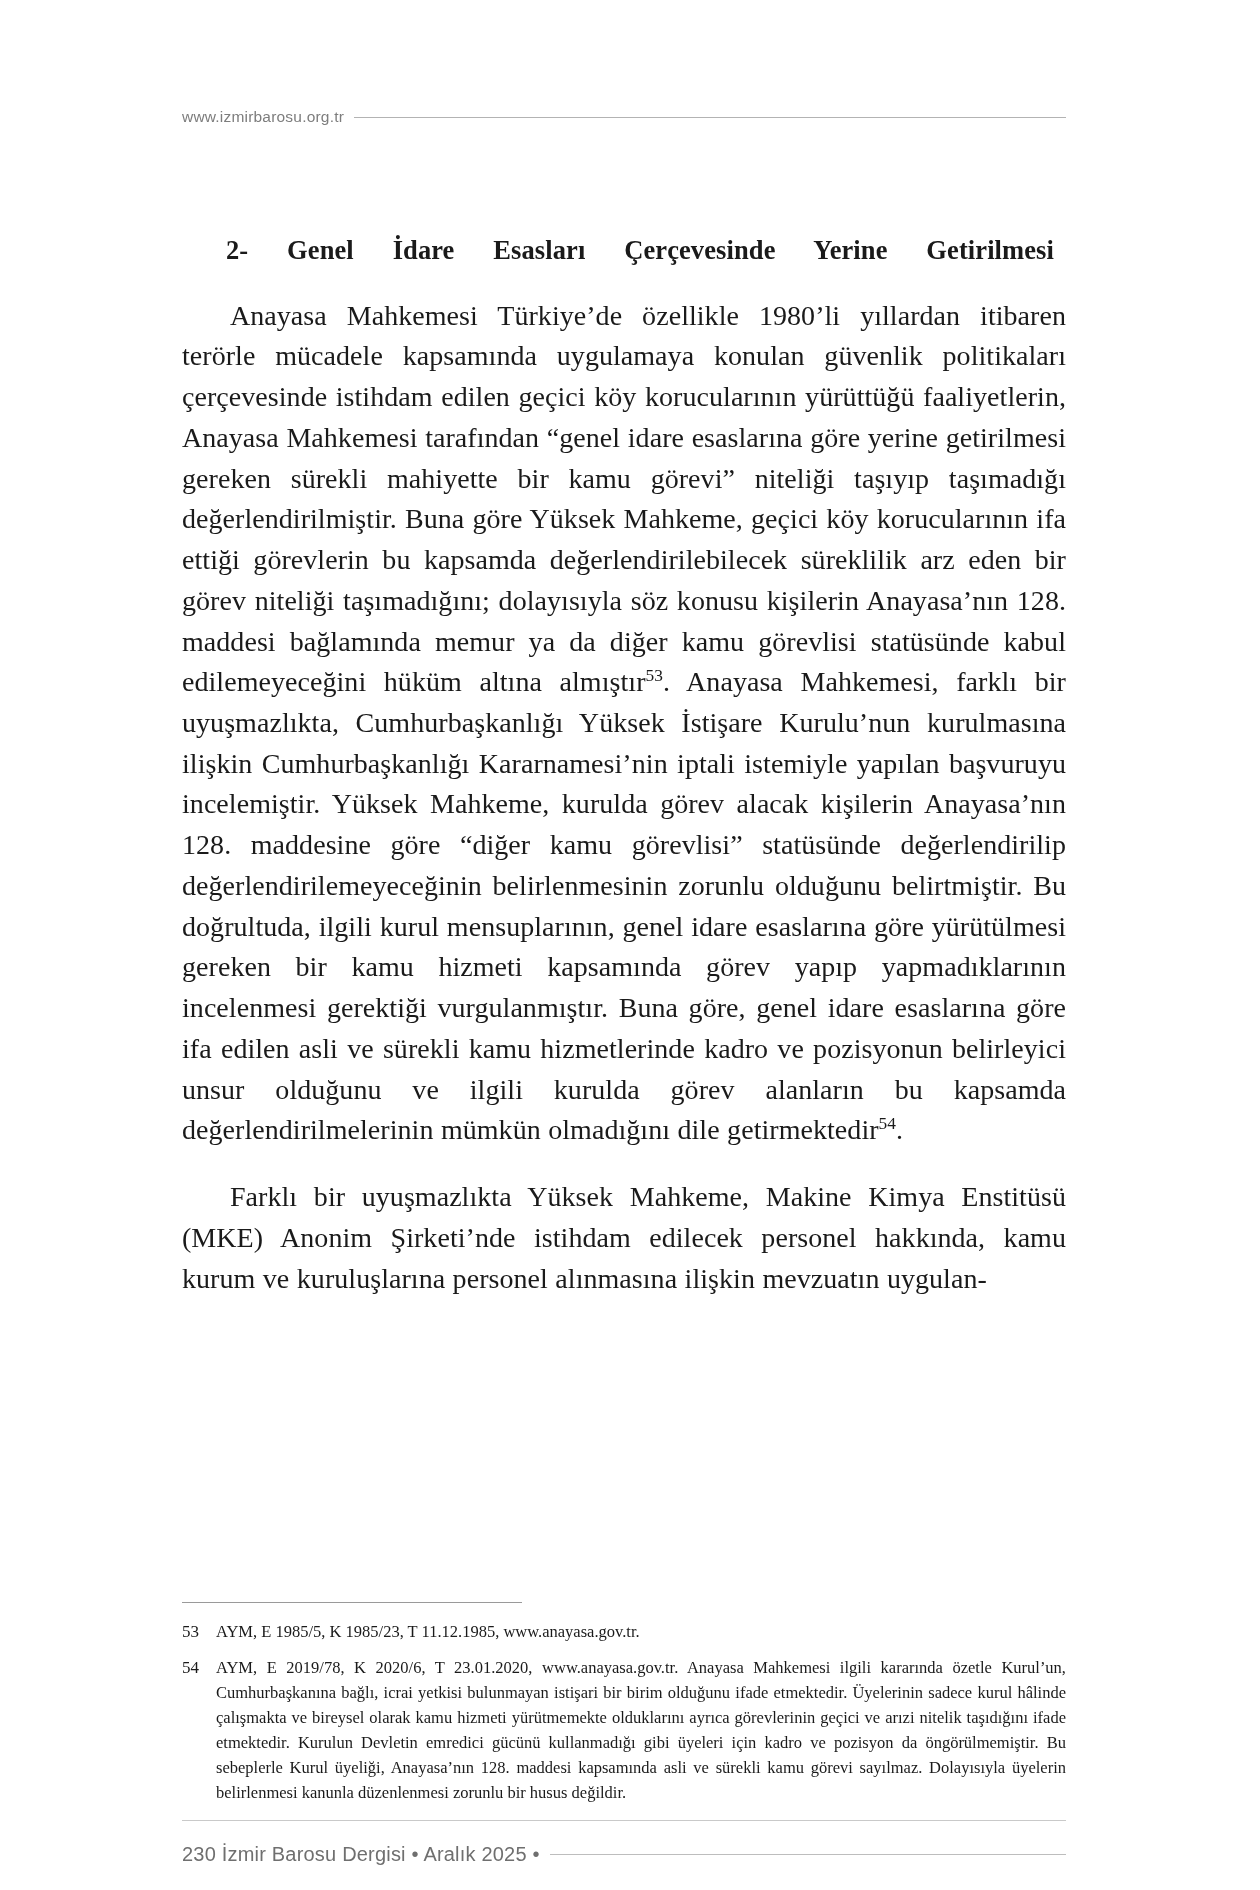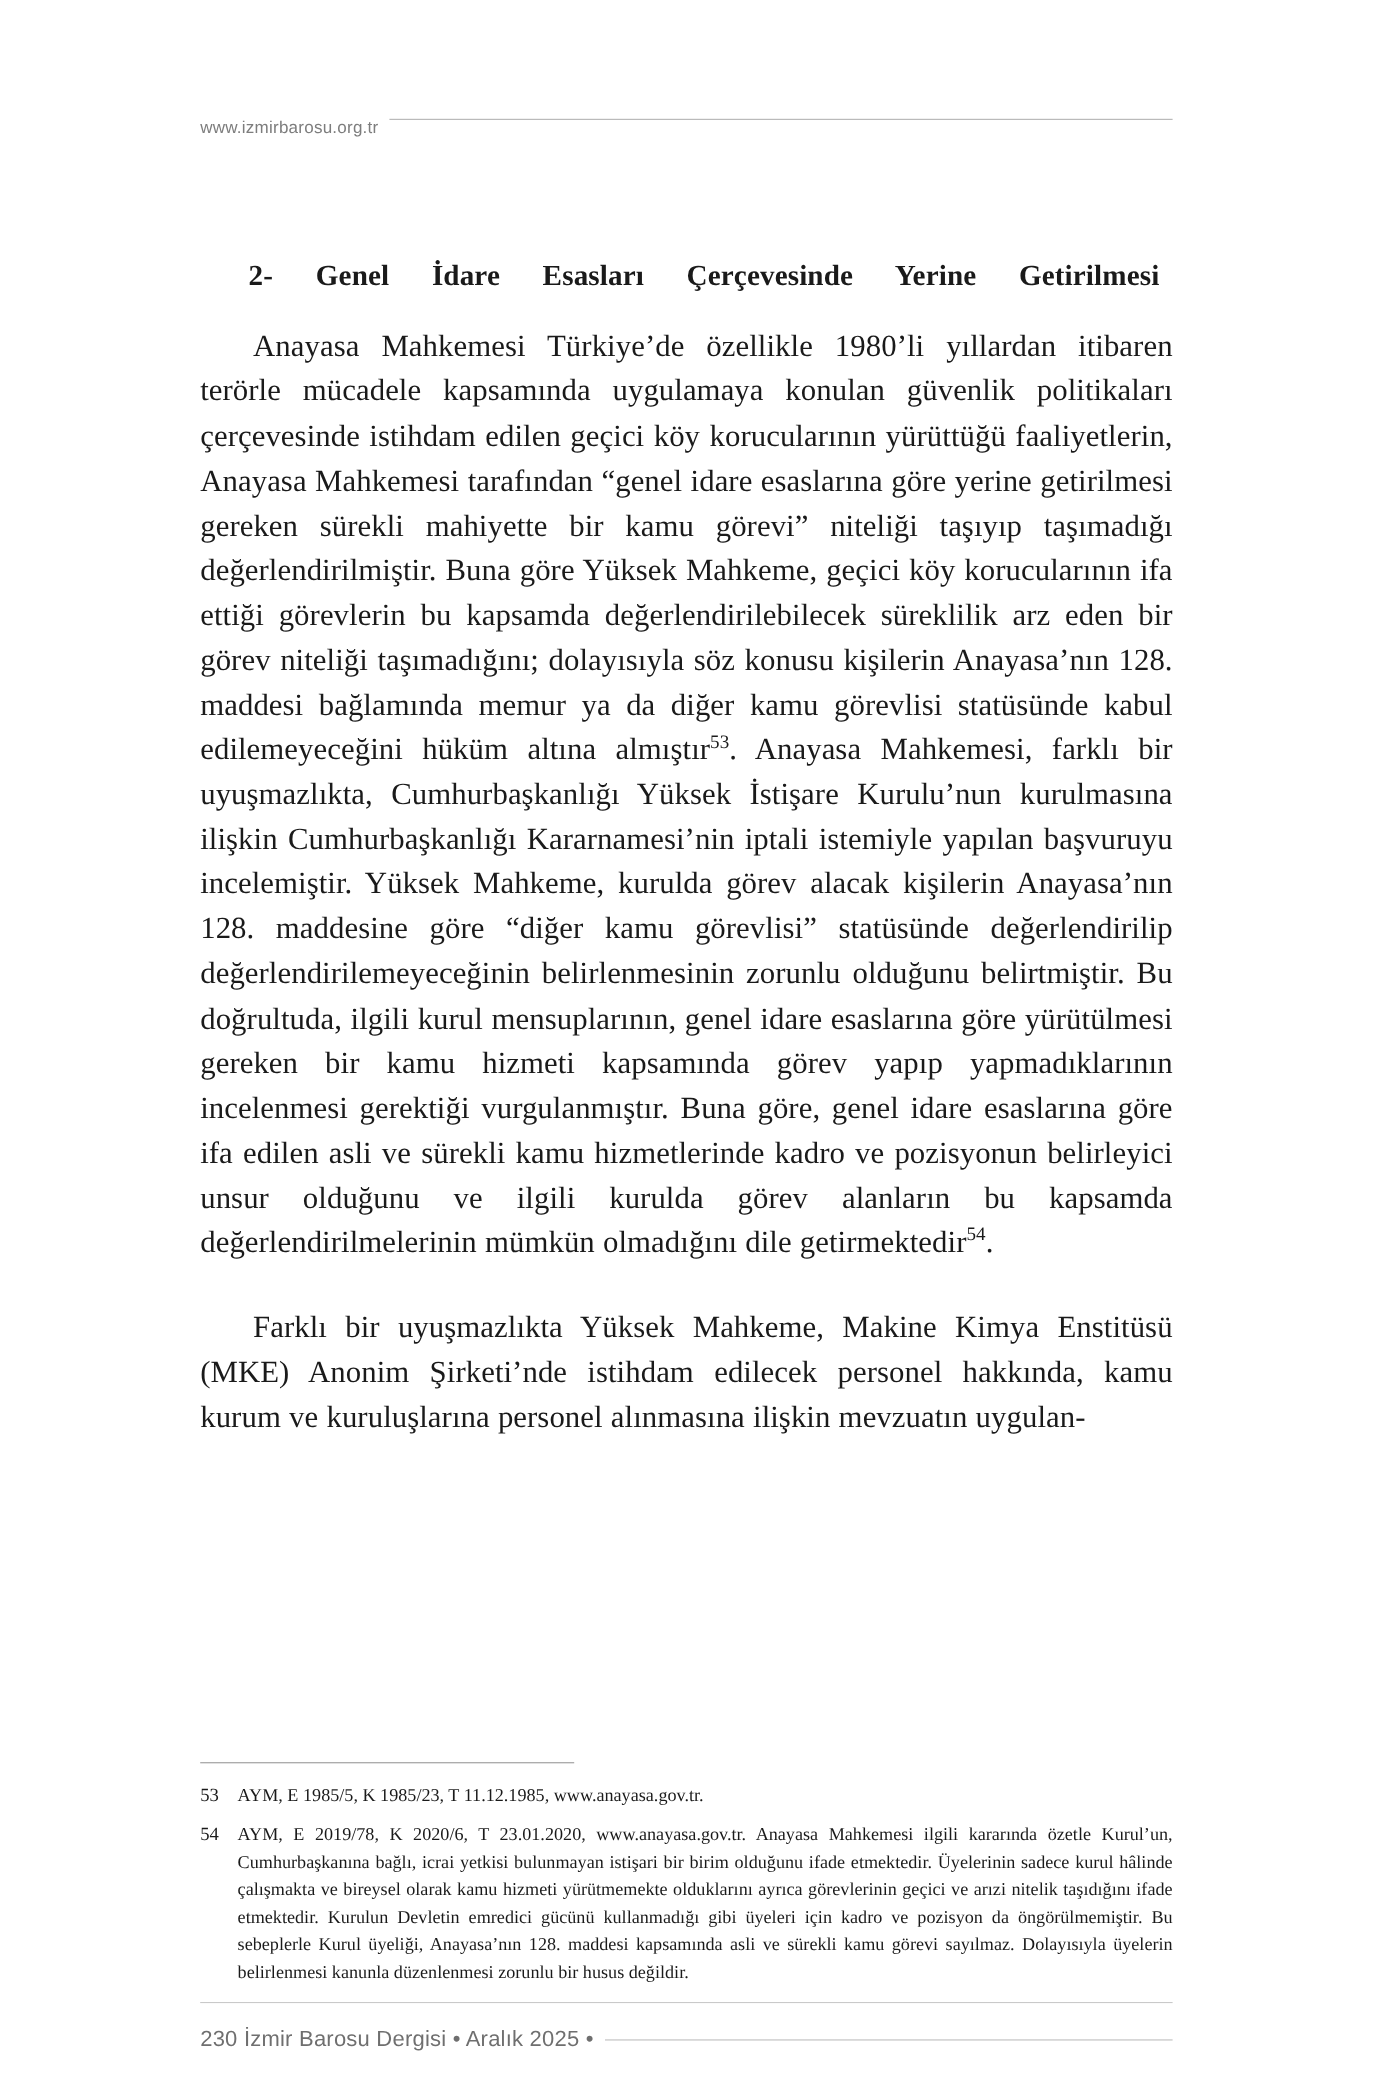--- a/index.html
+++ b/index.html
@@ -17,21 +17,21 @@
     overflow: hidden;
   }
 
   
   .header {
     position: absolute;
     top: 108px;
     left: 182px;
     width: 884px;
     display: flex;
-    align-items: flex-start;
+    align-items: center;
   }
   .header-url {
     font-family: "Liberation Sans", sans-serif;
     font-size: 15.5px;
     color: #7d7d7d;
     letter-spacing: 0.2px;
     white-space: nowrap;
     padding-right: 10px;
   }
   .header-rule {
@@ -69,21 +69,21 @@
     margin: 0 0 0 0;
     font-size: 28px;
     line-height: 1.455;
     text-align: justify;
     text-align-last: left;
     text-indent: 48px;
     letter-spacing: 0.05px;
     word-spacing: 0.4px;
   }
   p.body + p.body {
-    margin-top: 36px;
+    margin-top: 26px;
   }
   sup {
     font-size: 0.62em;
     vertical-align: super;
     line-height: 0;
   }
 
   
   .footnotes {
     position: absolute;

